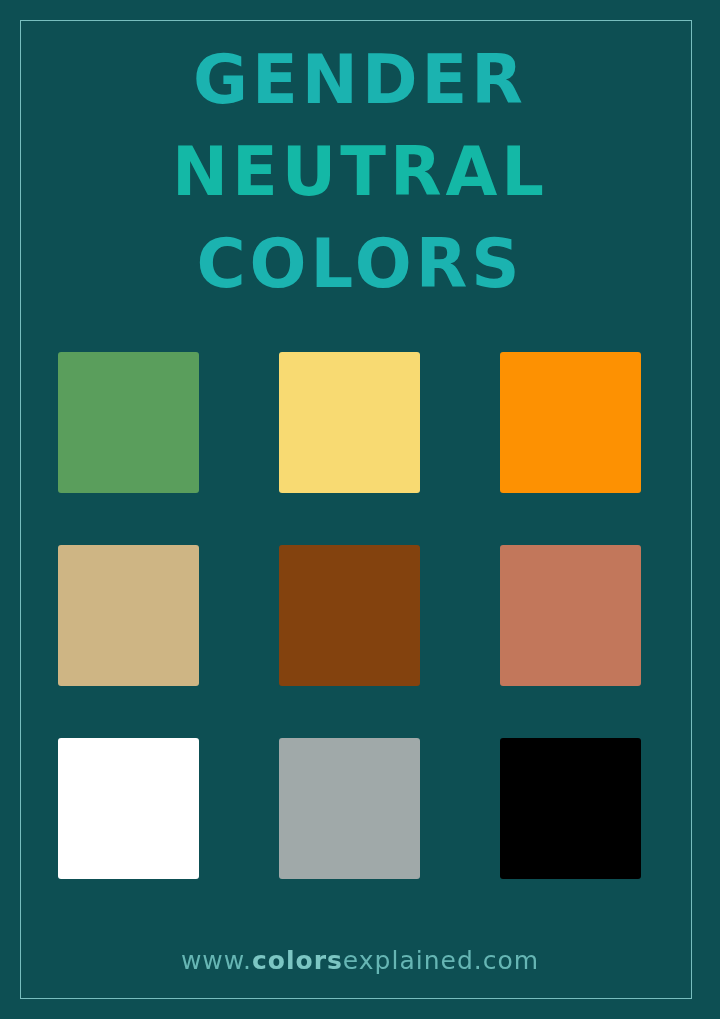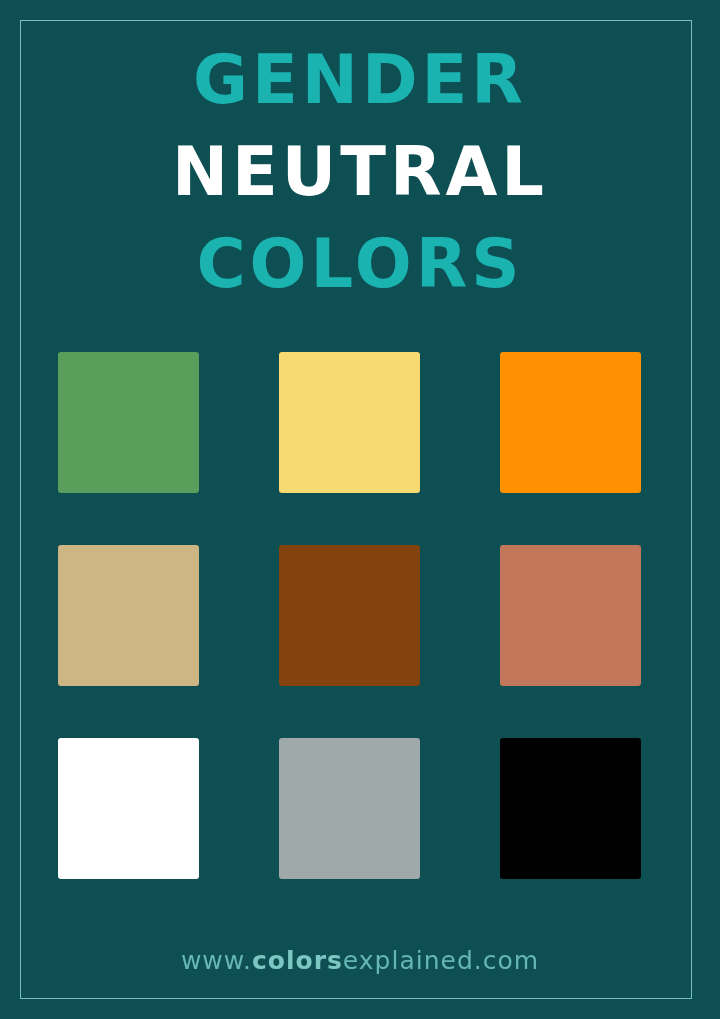--- a/index.html
+++ b/index.html
@@ -80,21 +80,21 @@
 </style>
 </head>
 <body style="background: rgb(13, 79, 83);">
 
 <div class="poster" style="background: rgb(13, 79, 83);">
 
   <div class="inner-border" style="border-color: rgb(120, 190, 190);"></div>
 
   <div class="title-block">
     <div class="title-line" style="color: rgb(27, 179, 176);">GENDER</div>
-    <div class="title-line" style="color: #ffffff;">NEUTRAL</div>
+    <div class="title-line" style="color: #14b8a6;">NEUTRAL</div>
     <div class="title-line" style="color: rgb(27, 179, 176);">COLORS</div>
   </div>
 
   <div class="swatch-grid">
     <div class="swatch" style="background:#5a9e5c;"></div>
     <div class="swatch" style="background:#f8da72;"></div>
     <div class="swatch" style="background:#fd9102;"></div>
     <div class="swatch" style="background:#ceb584;"></div>
     <div class="swatch" style="background:#83420e;"></div>
     <div class="swatch" style="background:#c2775b;"></div>

